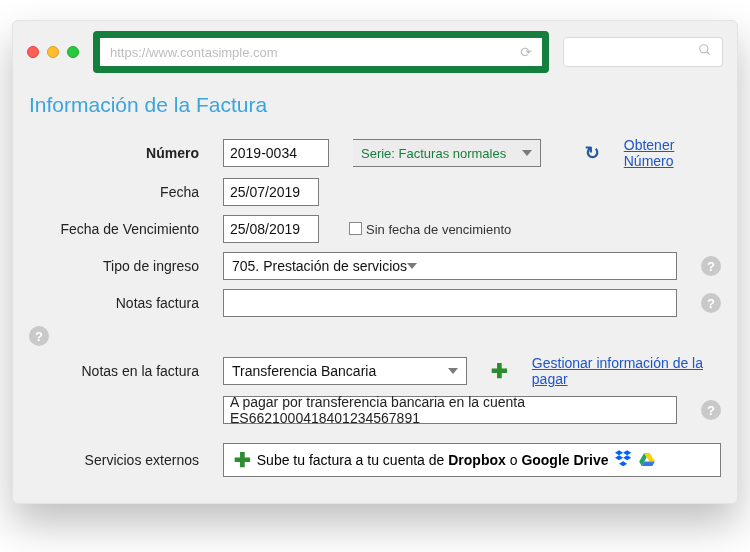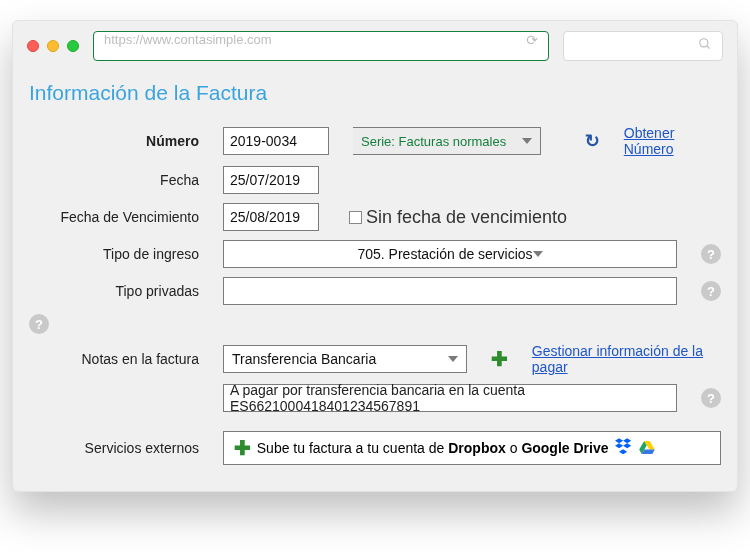--- a/index.html
+++ b/index.html
@@ -24,24 +24,25 @@
     gap: 14px;
   }
   .dots { display: flex; gap: 8px; }
   .dot { width: 12px; height: 12px; border-radius: 50%; }
   .dot.red { background:#ff5f56; border:1px solid #e0443e; }
   .dot.yellow { background:#ffbd2e; border:1px solid #dea123; }
   .dot.green { background:#27c93f; border:1px solid #1aab29; }
   .addr-bar {
     flex: 1;
     display: flex;
+    align-items: center;
     background: #fff;
-    border: 1px solid #15803d;
+    border: 7px solid #15803d;
     border-radius: 4px;
-    height: 30px;
+    height: 42px;
     padding: 0 10px;
     color: #bdbdbd;
     font-size: 13px;
   }
   .addr-url { flex:1; }
   .addr-reload { color:#bdbdbd; font-size:14px; }
   .search-bar {
     width: 160px;
     display:flex;
     align-items:center;
@@ -95,23 +96,23 @@
     color:#15803d;
     font-size:13px;
     border-left:none;
   }
   .caret-down {
     width:0;height:0;border-left:5px solid transparent;border-right:5px solid transparent;border-top:6px solid #7a7a7a;
   }
   .reload-icon { color:#2557a6; font-size:18px; font-weight:bold; margin-left:20px; }
   .link { color:#1e55c7; text-decoration:underline; font-size:14px; cursor:pointer; }
   .date-input { width:96px; }
-  .checkbox-wrap { display:flex; align-items:center; gap:4px; font-size:18px; color:#333; margin-left:6px;}
+  .checkbox-wrap { display:flex; align-items:flex-start; gap:4px; font-size:13px; color:#333; margin-left:6px;}
   .checkbox { width:13px; height:13px; border:1px solid #888; background:#fff; }
-  .full-select { flex:1; display:flex; align-items:center; justify-content:center; padding:0 8px; }
+  .full-select { flex:1; display:flex; align-items:center; justify-content:flex-start; padding:0 8px; }
   .help {
     width:20px;height:20px;border-radius:50%;background:#c9c9c9;color:#fff;font-size:13px;font-weight:700;
     display:flex;align-items:center;justify-content:center;flex-shrink:0;
   }
   .notas-priv { flex:1; }
   .notas-sel { width:270px; display:flex; align-items:center; justify-content:space-between; padding:0 8px;}
   .plus { color:#2e8b2e; font-size:20px; font-weight:900; line-height:1; }
   .readonly-box {
     flex:1; display:flex; align-items:center; color:#222;
   }
@@ -191,21 +192,21 @@
       <div class="row">
         <div class="label">Tipo de ingreso</div>
         <div class="fake-input full-select">
           <span>705. Prestación de servicios</span>
           <span class="caret-down"></span>
         </div>
         <div class="help">?</div>
       </div>
 
       <div class="row">
-        <div class="label">Tipo privadas</div>
+        <div class="label">Notas factura</div>
         <input type="text" class="notas-priv" style="">
         <div class="help">?</div>
       </div>
 
       <div class="row">
         <div class="help">?</div>
       </div>
 
       <div class="row">
         <div class="label">Notas en la factura</div>

